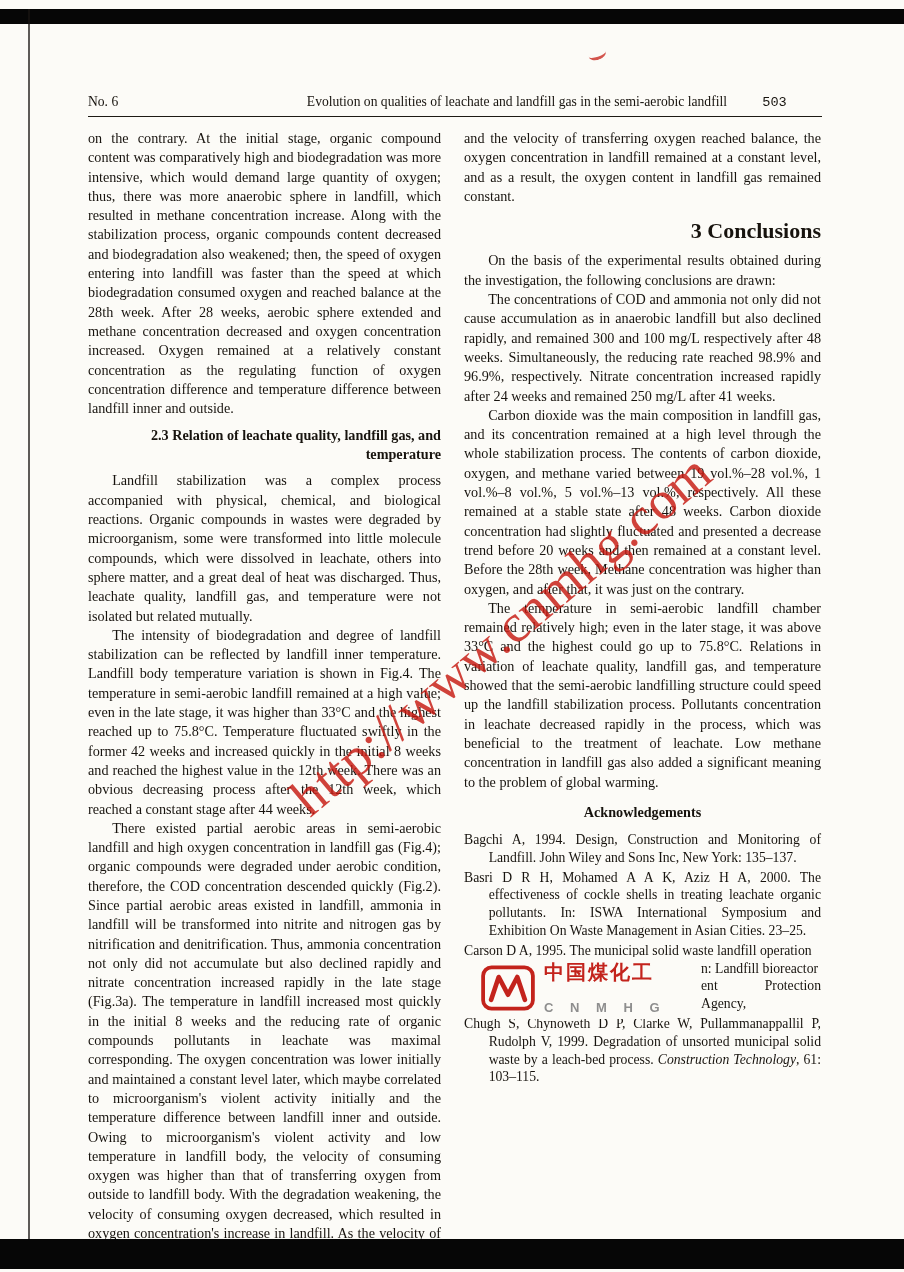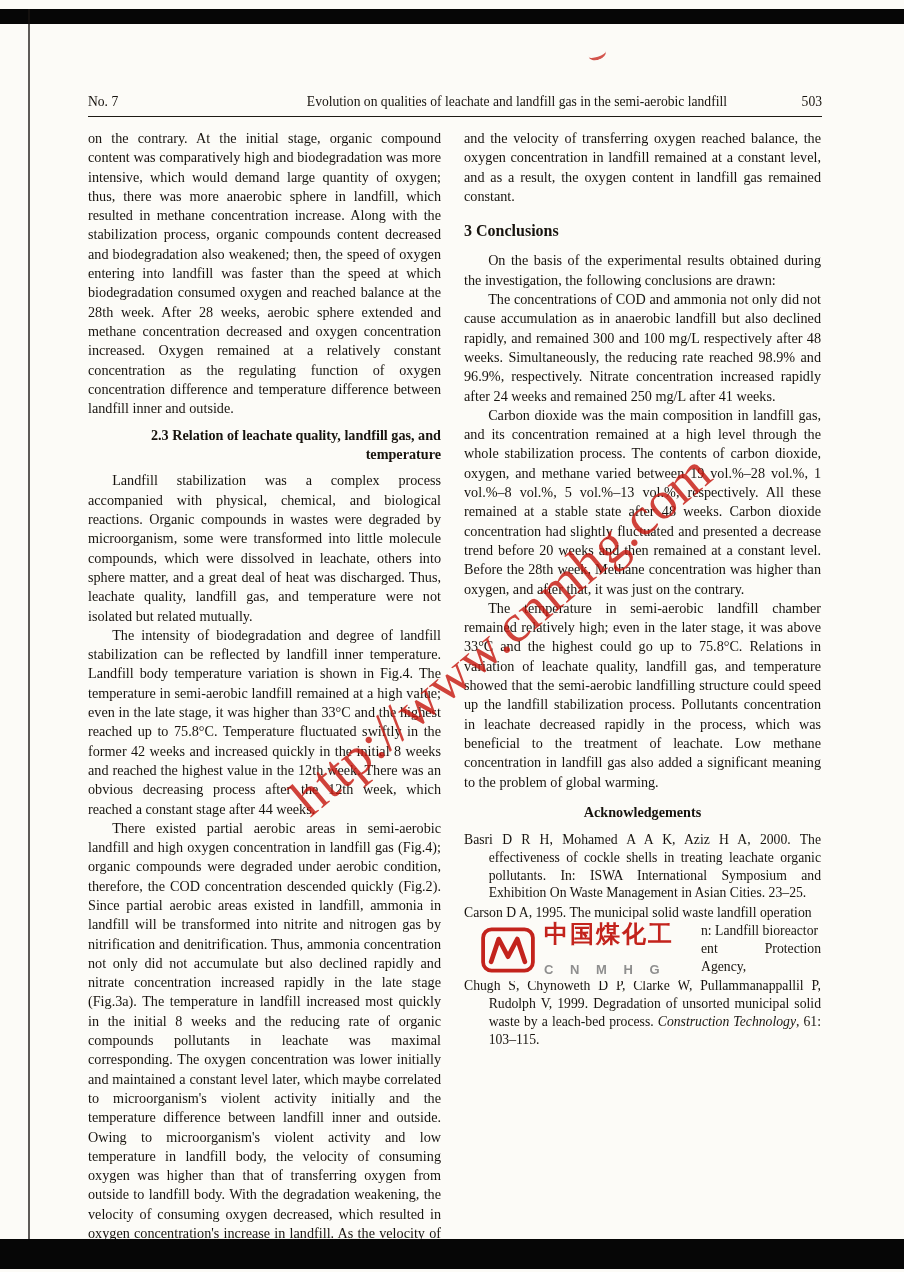--- a/index.html
+++ b/index.html
@@ -9,47 +9,47 @@
     background:#fcfbf7; overflow:hidden;
     font-family:"Liberation Serif","DejaVu Serif",serif; color:#17130e;
   }
   .bar-top    { position:absolute; left:0; top:9px;    width:904px; height:15px; background:#060606; }
   .bar-bottom { position:absolute; left:0; top:1239px; width:904px; height:30px; background:#060606; }
   .edge-left  { position:absolute; left:28px; top:9px; width:2px; height:1230px; background:rgba(25,22,18,.7); }
 
   .header { position:absolute; left:88px; top:94px; width:734px; display:flex; align-items:baseline; font-size:13.6px; }
   .issue  { width:95px; }
   .htitle { flex:1; text-align:right; }
-  .pageno { width:95px; text-align:right; }
+  .pageno { width:95px; text-align:center;font-family:Liberation Mono, monospace; }
   .header-rule { position:absolute; left:88px; top:116px; width:734px; border-top:1.5px solid #1d1a14; }
 
   .col { position:absolute; top:129px; font-size:14.2px; line-height:19.3px; text-align:justify; }
   .col-left  { left:88px;  width:353px; }
   .col-right { left:464px; width:357px; }
 
   p.body { text-indent:1.7em; }
   p.body.noindent { text-indent:0; }
 
   .h-sub  { font-size:14.2px; line-height:19px; font-weight:bold; margin:8px 0 7px;
             padding-left:2.6em; text-indent:-1.9em; text-align:right; }
-  .h-main { font-size:16px; font-weight:bold; margin:15px 0 11px; text-align:left; }
+  .h-main { font-size:22px; font-weight:bold; margin:15px 0 11px; text-align:right; }
   .h-ack  { font-size:14.2px; font-weight:bold; margin:11px 0 9px; text-align:center; }
 
   .ref { font-size:13.7px; line-height:17.8px; padding-left:1.8em; text-indent:-1.8em;
          margin-bottom:2px; text-align:justify; }
   .ref .it { font-style:italic; }
 
   .ref-carson { padding-left:0; text-indent:0; position:relative; min-height:56px; }
   .ref-carson .l1   { display:block; }
   .ref-carson .frag { display:block; margin-left:237px; }
 
   .logo { position:absolute; left:12px; top:15px; z-index:6; display:flex; align-items:center;
           gap:9px; background:#fcfbf7; padding:2px 5px; }
   .logo-glyph { display:block; line-height:0; }
-  .logo-cn { display:block; font-size:24px; font-weight:bold; color:#c3231c; letter-spacing:2px;
+  .logo-cn { display:block; font-size:20px; font-weight:bold; color:#c3231c; letter-spacing:2px;
              line-height:26px; font-family:"DejaVu Sans",sans-serif; }
   .logo-en { display:block; font-size:13px; color:#8e8e8e; letter-spacing:6.5px; font-weight:bold;
              font-family:"Liberation Sans",sans-serif; margin-top:14px; }
 
   .watermark { position:absolute; left:158px; top:602px; width:694px; height:74px;
                transform:rotate(-40deg); color:rgba(198,24,16,.82); font-size:54px;
                text-align:center; letter-spacing:1px; z-index:5; pointer-events:none;
                white-space:nowrap; font-family:"Liberation Serif",serif; }
   .pen-mark { position:absolute; left:588px; top:48px; width:18px; height:12px;
               border-bottom:3px solid rgba(198,30,20,.75); border-radius:60%;
@@ -57,21 +57,21 @@
 </style>
 </head>
 <body>
 
 <div class="page">
 
   <div class="bar-top"></div>
   <div class="edge-left"></div>
 
   <div class="header">
-    <span class="issue">No. 7</span>
+    <span class="issue">No. 6</span>
     <span class="htitle">Evolution on qualities of leachate and landfill gas in the semi-aerobic landfill</span>
     <span class="pageno">503</span>
   </div>
   <div class="header-rule"></div>
 
   <div class="pen-mark"></div>
 
   <div class="col col-left">
     <p class="body noindent">on the contrary. At the initial stage, organic compound content was comparatively high and biodegradation was more intensive, which would demand large quantity of oxygen; thus, there was more anaerobic sphere in landfill, which resulted in methane concentration increase. Along with the stabilization process, organic compounds content decreased and biodegradation also weakened; then, the speed of oxygen entering into landfill was faster than the speed at which biodegradation consumed oxygen and reached balance at the 28th week. After 28 weeks, aerobic sphere extended and methane concentration decreased and oxygen concentration increased. Oxygen remained at a relatively constant concentration as the regulating function of oxygen concentration difference and temperature difference between landfill inner and outside.</p>
     <h3 class="h-sub">2.3 Relation of leachate quality, landfill gas, and temperature</h3>
@@ -84,20 +84,23 @@
     <p class="body noindent">and the velocity of transferring oxygen reached balance, the oxygen concentration in landfill remained at a constant level, and as a result, the oxygen content in landfill gas remained constant.</p>
     <h2 class="h-main">3 Conclusions</h2>
     <p class="body">On the basis of the experimental results obtained during the investigation, the following conclusions are drawn:</p>
     <p class="body">The concentrations of COD and ammonia not only did not cause accumulation as in anaerobic landfill but also declined rapidly, and remained 300 and 100 mg/L respectively after 48 weeks. Simultaneously, the reducing rate reached 98.9% and 96.9%, respectively. Nitrate concentration increased rapidly after 24 weeks and remained 250 mg/L after 41 weeks.</p>
     <p class="body">Carbon dioxide was the main composition in landfill gas, and its concentration remained at a high level through the whole stabilization process. The contents of carbon dioxide, oxygen, and methane varied between 19 vol.%–28 vol.%, 1 vol.%–8 vol.%, 5 vol.%–13 vol.%, respectively. All these remained at a stable state after 48 weeks. Carbon dioxide concentration had slightly fluctuated and presented a decrease trend before 20 weeks and then remained at a constant level. Before the 28th week, Methane concentration was higher than oxygen, and after that, it was just on the contrary.</p>
     <p class="body">The temperature in semi-aerobic landfill chamber remained relatively high; even in the later stage, it was above 33°C and the highest could go up to 75.8°C. Relations in variation of leachate quality, landfill gas, and temperature showed that the semi-aerobic landfilling structure could speed up the landfill stabilization process. Pollutants concentration in leachate decreased rapidly in the process, which was beneficial to the treatment of leachate. Low methane concentration in landfill gas also added a significant meaning to the problem of global warming.</p>
 
     <h3 class="h-ack">Acknowledgements</h3>
 
 
+    <div class="ref">
+      <span>Bagchi A, 1994. Design, Construction and Monitoring of Landfill. John Wiley and Sons Inc, New York: 135–137.</span>
+    </div>
     <div class="ref">
       <span>Basri D R H, Mohamed A A K, Aziz H A, 2000. The effectiveness of cockle shells in treating leachate organic pollutants. In: ISWA International Symposium and Exhibition On Waste Management in Asian Cities. 23–25.</span>
     </div>
 
     <div class="ref ref-carson">
       <span class="l1">Carson D A, 1995. The municipal solid waste landfill operation</span>
       <span class="frag f2">n: Landfill bioreactor</span>
       <span class="frag f3">ent Protection Agency,</span>
 
       <div class="logo">

